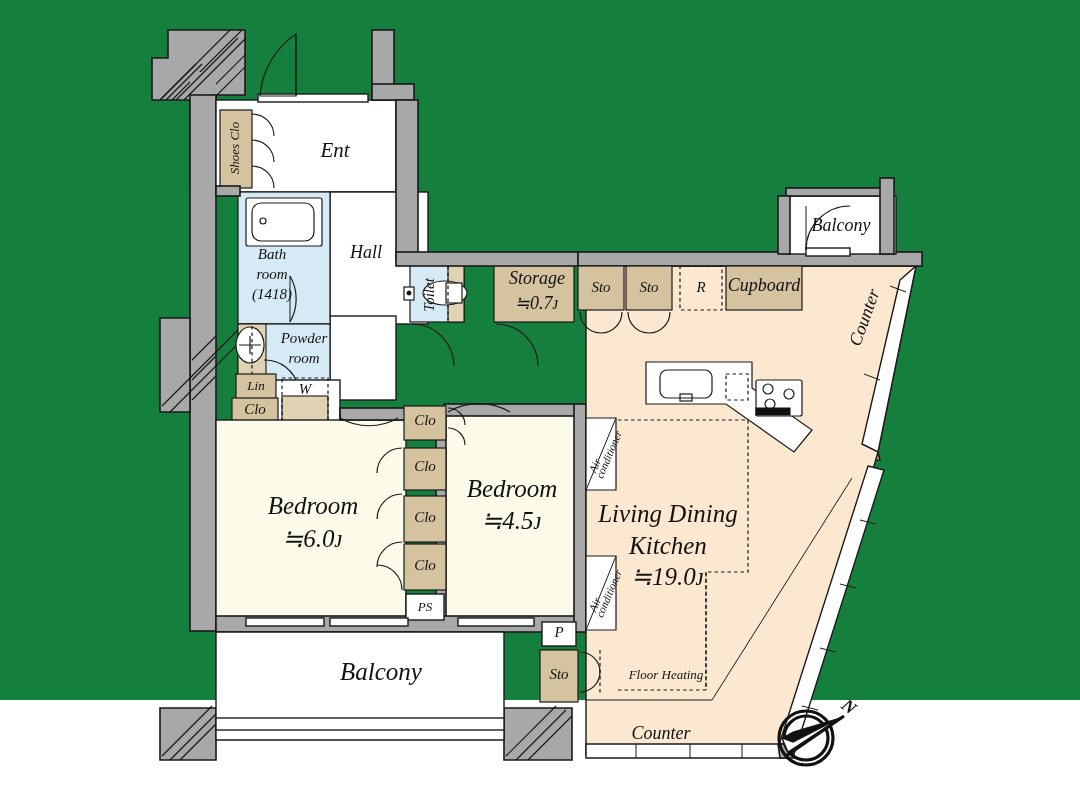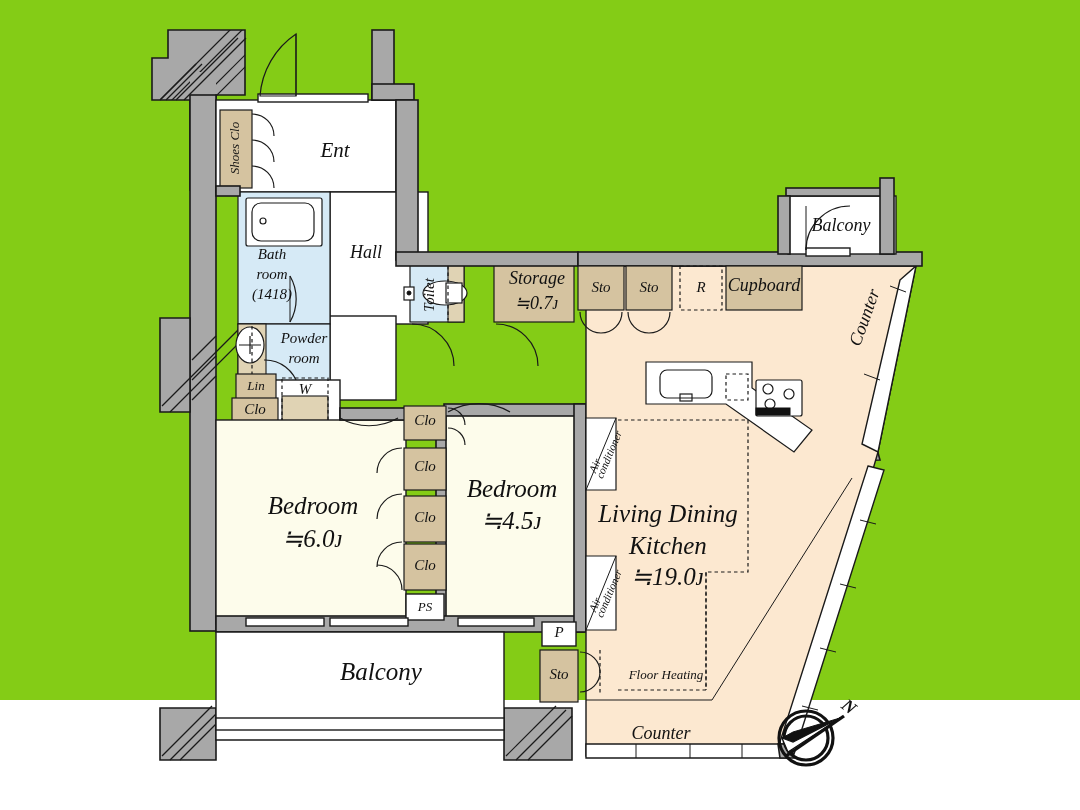--- a/index.html
+++ b/index.html
@@ -10,21 +10,21 @@
   body {
     width: 1080px;
     height: 810px;
     overflow: hidden;
     font-family: "Liberation Serif", serif;
   }
   #floorplan-root {
     position: relative;
     width: 1080px;
     height: 700px;
-    background: #84cc16;
+    background: #15803d;
   }
   svg.plan {
     display: block;
     width: 1080px;
     height: 810px;
   }
   .wall-struct { fill: #a8a8a8; stroke: #1a1a1a; stroke-width: 1.6; }
   .wall-thin   { fill: #ffffff; stroke: #1a1a1a; stroke-width: 1.4; }
   .room-ldk    { fill: #fce8d0; stroke: #1a1a1a; stroke-width: 1.4; }
   .room-bed    { fill: #fdfceb; stroke: #1a1a1a; stroke-width: 1.4; }

